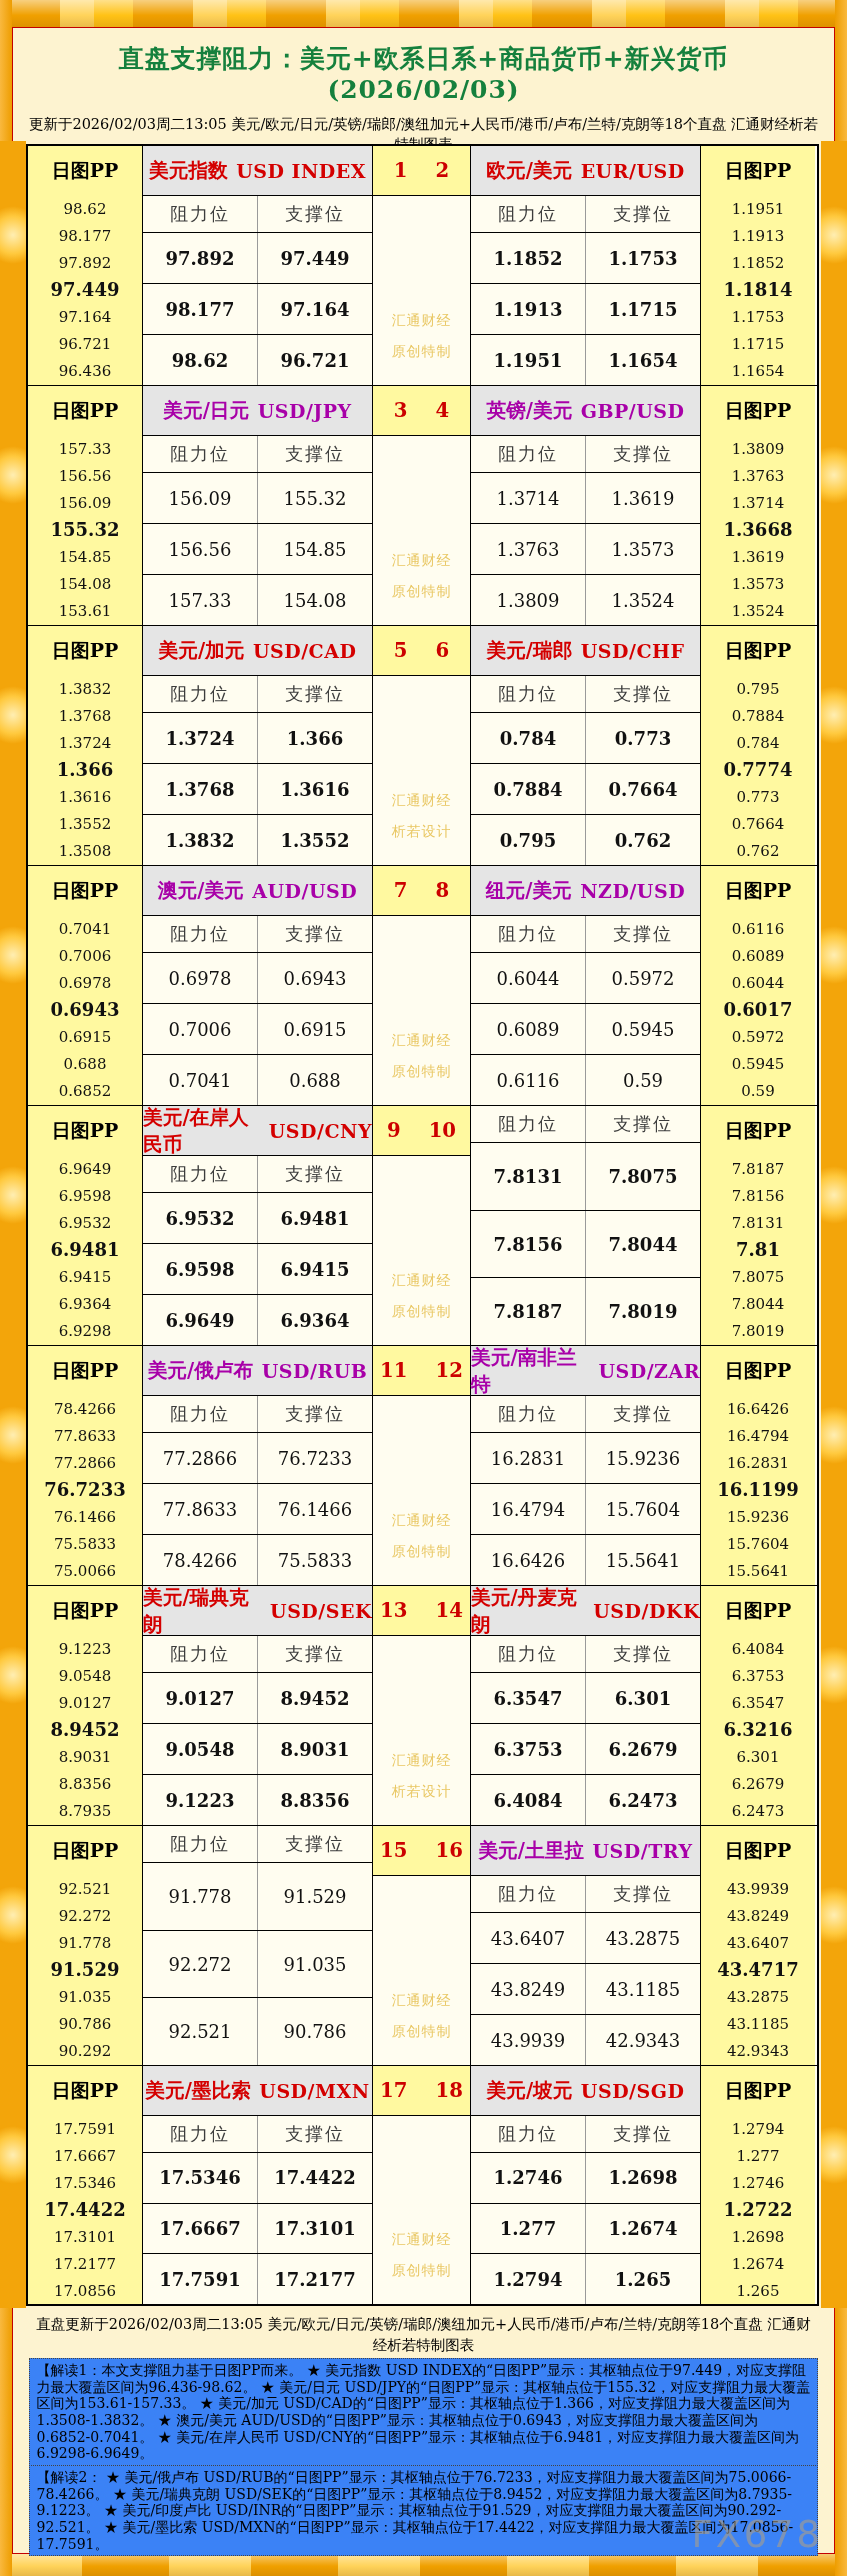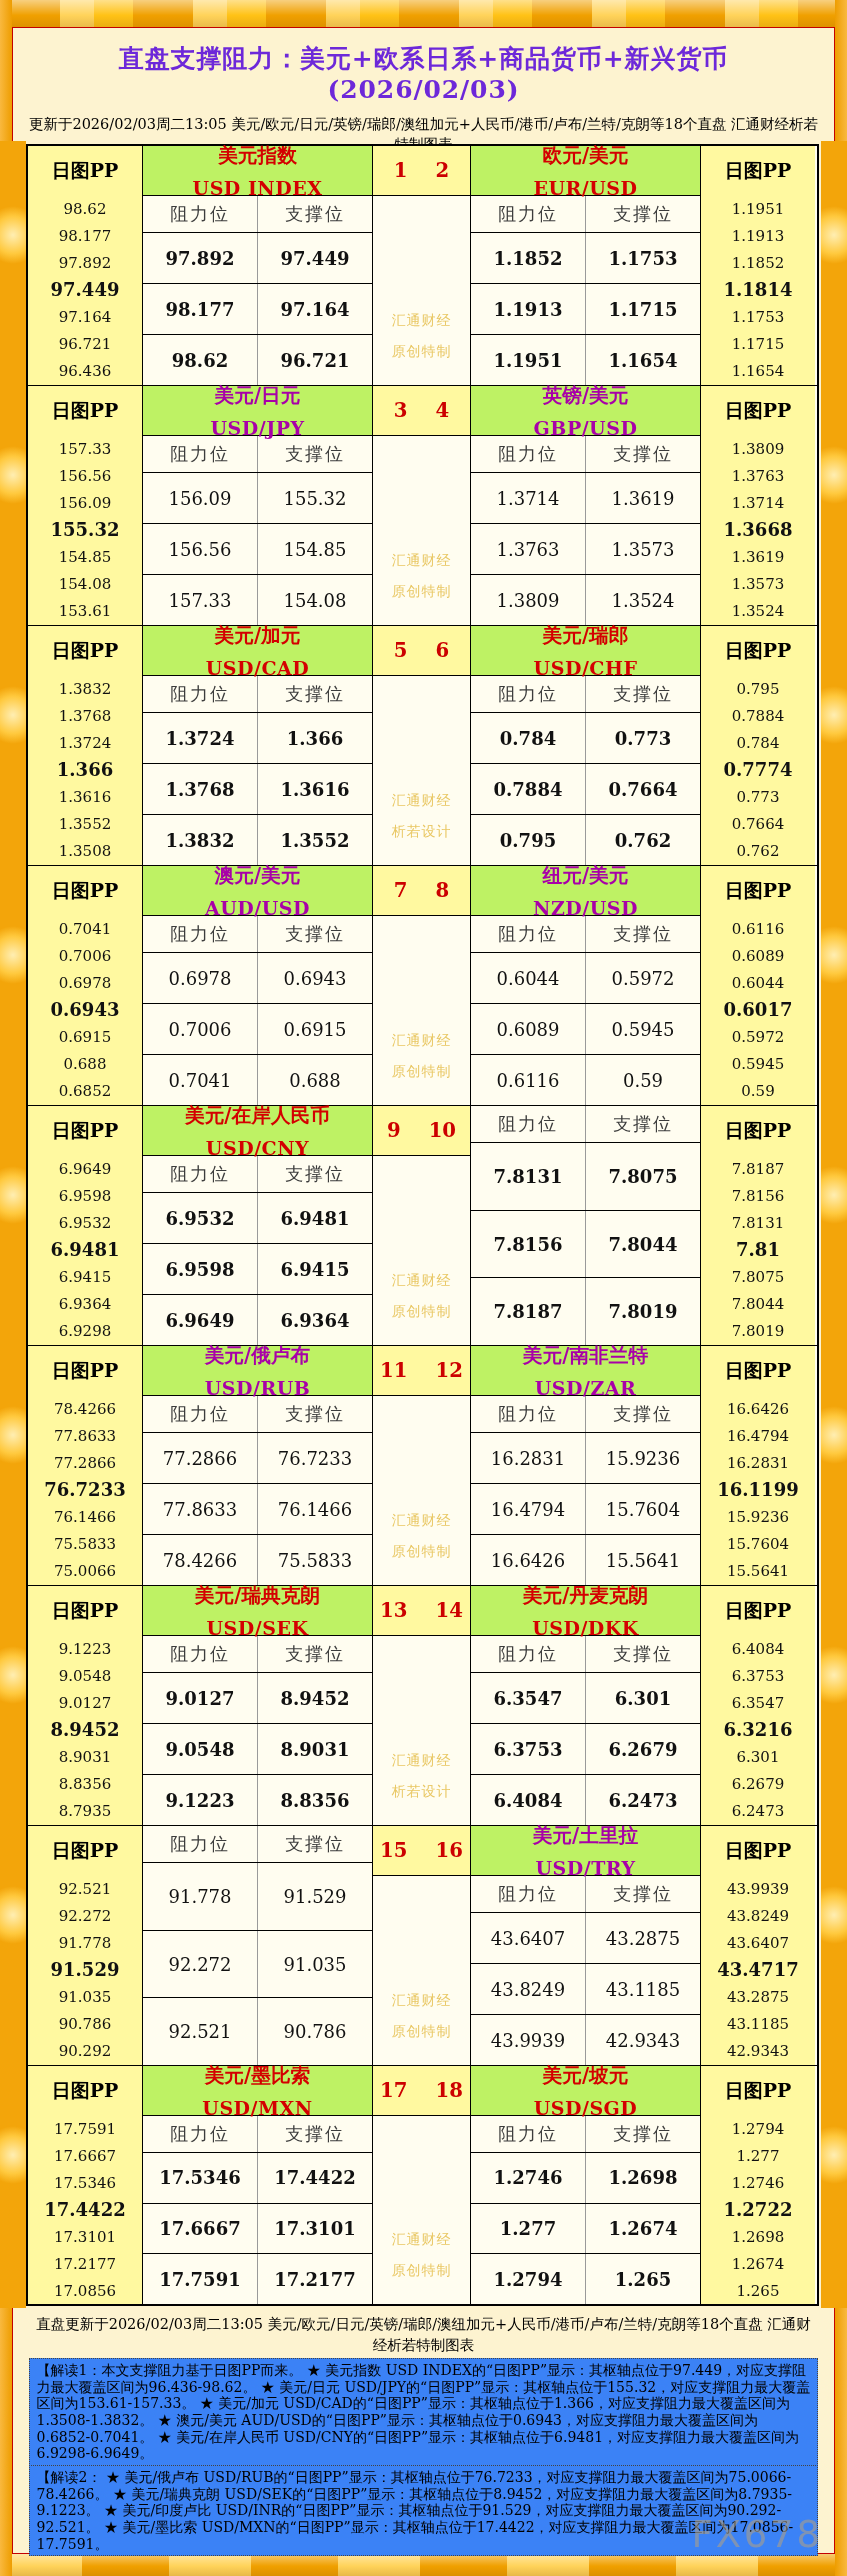--- a/index.html
+++ b/index.html
@@ -32,34 +32,34 @@
     background-image:radial-gradient(circle 39px at 50% 94px,#ffeeb2 0%,#ffc93e 48%,rgba(255,201,62,0) 74%);
     background-size:26px 240px;background-repeat:repeat-y;
   }
   .side-wide.left{left:0}
   .side-wide.right{left:821px}
   
   .content{
     position:absolute;left:12px;top:27px;width:823px;height:2527px;
     box-sizing:border-box;border:0.9px solid #c40000;background:#fdf3d0;z-index:1;
   }
-  .title{margin:14px 34px 0;text-align:center;color:#6d28d9;font-size:25px;font-weight:bold;letter-spacing:0.9px;}
+  .title{margin:14px 34px 0;text-align:center;color:#15803d;font-size:25px;font-weight:bold;letter-spacing:0.9px;}
   .update{margin:11.2px 15px 0;text-align:center;font-size:14.5px;line-height:19.7px;color:#000;}
   
   .blocks{position:absolute;left:13px;top:116px;width:793px;box-sizing:border-box;border:2.8px solid #000;background:#fffdf0;}
   .block{display:flex;height:240px;border-bottom:1.9px solid #000;box-sizing:border-box;}
   .block:last-child{border-bottom:none;height:238px;}
   .block > div{box-sizing:border-box;height:100%;}
   .ppcol{width:114px;background:#fff9a0;display:flex;flex-direction:column;}
   .ppcol-r{width:115px;border-left:1.9px solid #000;}
   .pp-h{height:49px;display:flex;align-items:center;justify-content:center;font-weight:bold;font-size:19px;color:#000;}
   .ppv{flex:1;display:flex;align-items:center;justify-content:center;font-size:15px;color:#111;}
   .pivot{font-weight:bold;font-size:18px;}
   .ptable{width:230px;border-left:1.9px solid #000;display:flex;flex-direction:column;background:#fffdf0;}
-  .ptitle{height:49px;background:#bef264;border-bottom:1.9px solid #000;display:flex;align-items:center;justify-content:center;gap:8.4px;font-weight:bold;flex-direction:column;}
+  .ptitle{height:49px;background:#e5e5e5;border-bottom:1.9px solid #000;display:flex;align-items:center;justify-content:center;gap:8.4px;font-weight:bold;}
   .t-cn{font-size:19.7px;}
   .t-en{font-size:19px;letter-spacing:0.5px;}
   .c-red{color:#d40000;}
   .c-purple{color:#a800a8;}
   .thead{height:36px;border-bottom:0.9px solid #000;display:flex;}
   .thead .cell{color:#3c3c3c;font-size:18px;letter-spacing:1.9px;}
   .cell{flex:1;display:flex;align-items:center;justify-content:center;}
   .cell:first-child{border-right:0.9px solid #9a9a9a;}
   .trow{flex:1;display:flex;font-size:18px;color:#111;}
   .trow + .trow{border-top:0.9px solid #000;}

